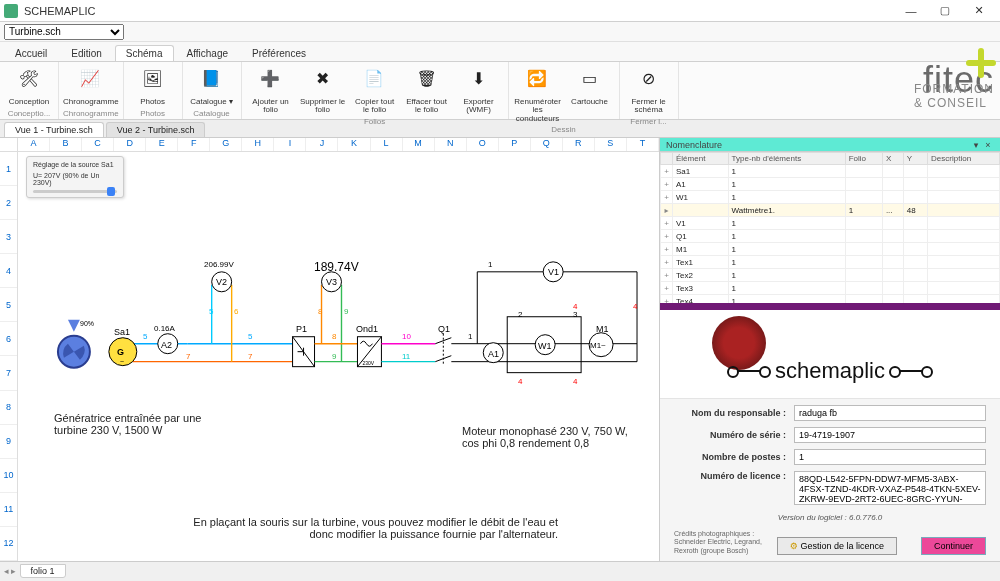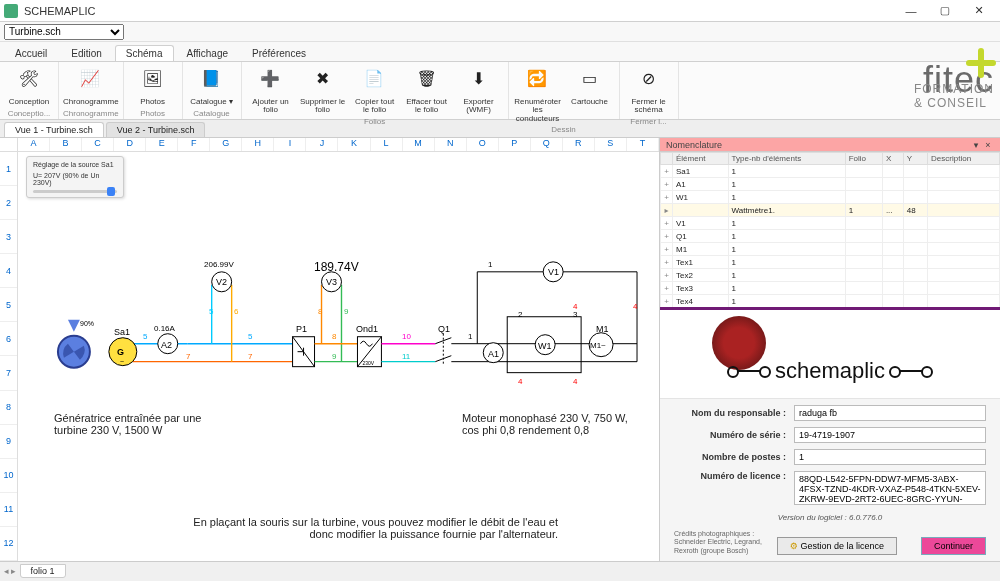--- a/index.html
+++ b/index.html
@@ -62,24 +62,24 @@
   .readout .slider { height: 3px; background: #ccc; border-radius: 2px; position: relative; }
   .readout .slider .thumb { position: absolute; right: 2px; top: -3px; width: 8px; height: 9px; background: #3b82f6; border-radius: 2px; }
 
   .sch-svg { position: absolute; inset: 0; }
   .sch-text { position: absolute; font-size: 11px; color: #222; }
   .sch-num { position: absolute; font-size: 8px; }
   .sch-lbl { position: absolute; font-size: 9px; color: #000; }
 
   
   .rightcol { flex: 1; display: flex; flex-direction: column; background: #f5f5f5; }
-  .nom-header { height: 16px; background: #fca5a5; border-bottom: 1px solid #ccc; display: flex; align-items: center; padding: 0 6px; font-size: 9px; color: #444; }
+  .nom-header { height: 16px; background: #5eead4; border-bottom: 1px solid #ccc; display: flex; align-items: center; padding: 0 6px; font-size: 9px; color: #444; }
   .nom-header .sp { flex:1; }
   .nom-header .x { width:12px; text-align:center; cursor:default; }
-  .nom-grid { height: 178px; overflow: auto; background: #fff; border-bottom: 3px solid #701a75; font-size: 9px; }
+  .nom-grid { height: 178px; overflow: auto; background: #fff; border-bottom: 7px solid #701a75; font-size: 9px; }
   .nom-grid table { width: 100%; border-collapse: collapse; }
   .nom-grid th { background: #f0f0f0; border: 1px solid #ddd; padding: 1px 3px; font-weight: normal; font-size: 8px; text-align: left; color: #555; }
   .nom-grid td { border: 1px solid #eee; padding: 0 3px; font-size: 8px; height: 13px; }
   .nom-grid tr.sel td { background: #fffae6; }
   .nom-grid .exp { width: 12px; text-align: center; color: #888; }
 
   .logo-area { height: 100px; display: flex; align-items: center; justify-content: center; position: relative; background:#fff; border-bottom:1px solid #e4e4e4; }
   .seal { position: absolute; left: 52px; top: 6px; width: 54px; height: 54px; background: radial-gradient(circle,#a22 40%,#7a1a1a 70%); border-radius: 50%; }
   .schemaplic-logo { font-size: 22px; color: #111; font-weight: 500; letter-spacing: 0; }
   .sp-wire { display:inline-block; width:24px; height:2px; background:#111; vertical-align:middle; position:relative; }
@@ -368,21 +368,21 @@
         <div class="sch-num" style="left:168px;top:200px;color:#f60;">7</div>
         <div class="sch-num" style="left:230px;top:200px;color:#f60;">7</div>
         <div class="sch-num" style="left:300px;top:155px;color:#f80;">8</div>
         <div class="sch-num" style="left:314px;top:180px;color:#f80;">8</div>
         <div class="sch-num" style="left:326px;top:155px;color:#3b5;">9</div>
         <div class="sch-num" style="left:314px;top:200px;color:#3b5;">9</div>
         <div class="sch-num" style="left:384px;top:180px;color:#f0c;">10</div>
         <div class="sch-num" style="left:384px;top:200px;color:#0cc;">11</div>
 
         <div class="sch-text" style="left:36px;top:260px;width:170px;">Génératrice entraînée par une turbine 230 V, 1500 W</div>
-        <div class="sch-text" style="left:444px;top:260px;width:180px;">Moteur monophasé 230 V, 750 W, cos phi 0,8 rendement 0,8</div>
+        <div class="sch-text" style="left:444px;top:273px;width:180px;">Moteur monophasé 230 V, 750 W, cos phi 0,8 rendement 0,8</div>
         <div class="sch-text" style="left:160px;top:364px;width:380px;text-align:right;">En plaçant la souris sur la turbine, vous pouvez modifier le débit de l'eau et donc modifier la puissance fournie par l'alternateur.</div>
       </div>
     </div>
   </div>
 
   <div class="rightcol">
     <div class="nom-header">
       <span>Nomenclature</span>
         <span class="sp"></span>
       <span class="x">▾</span>

